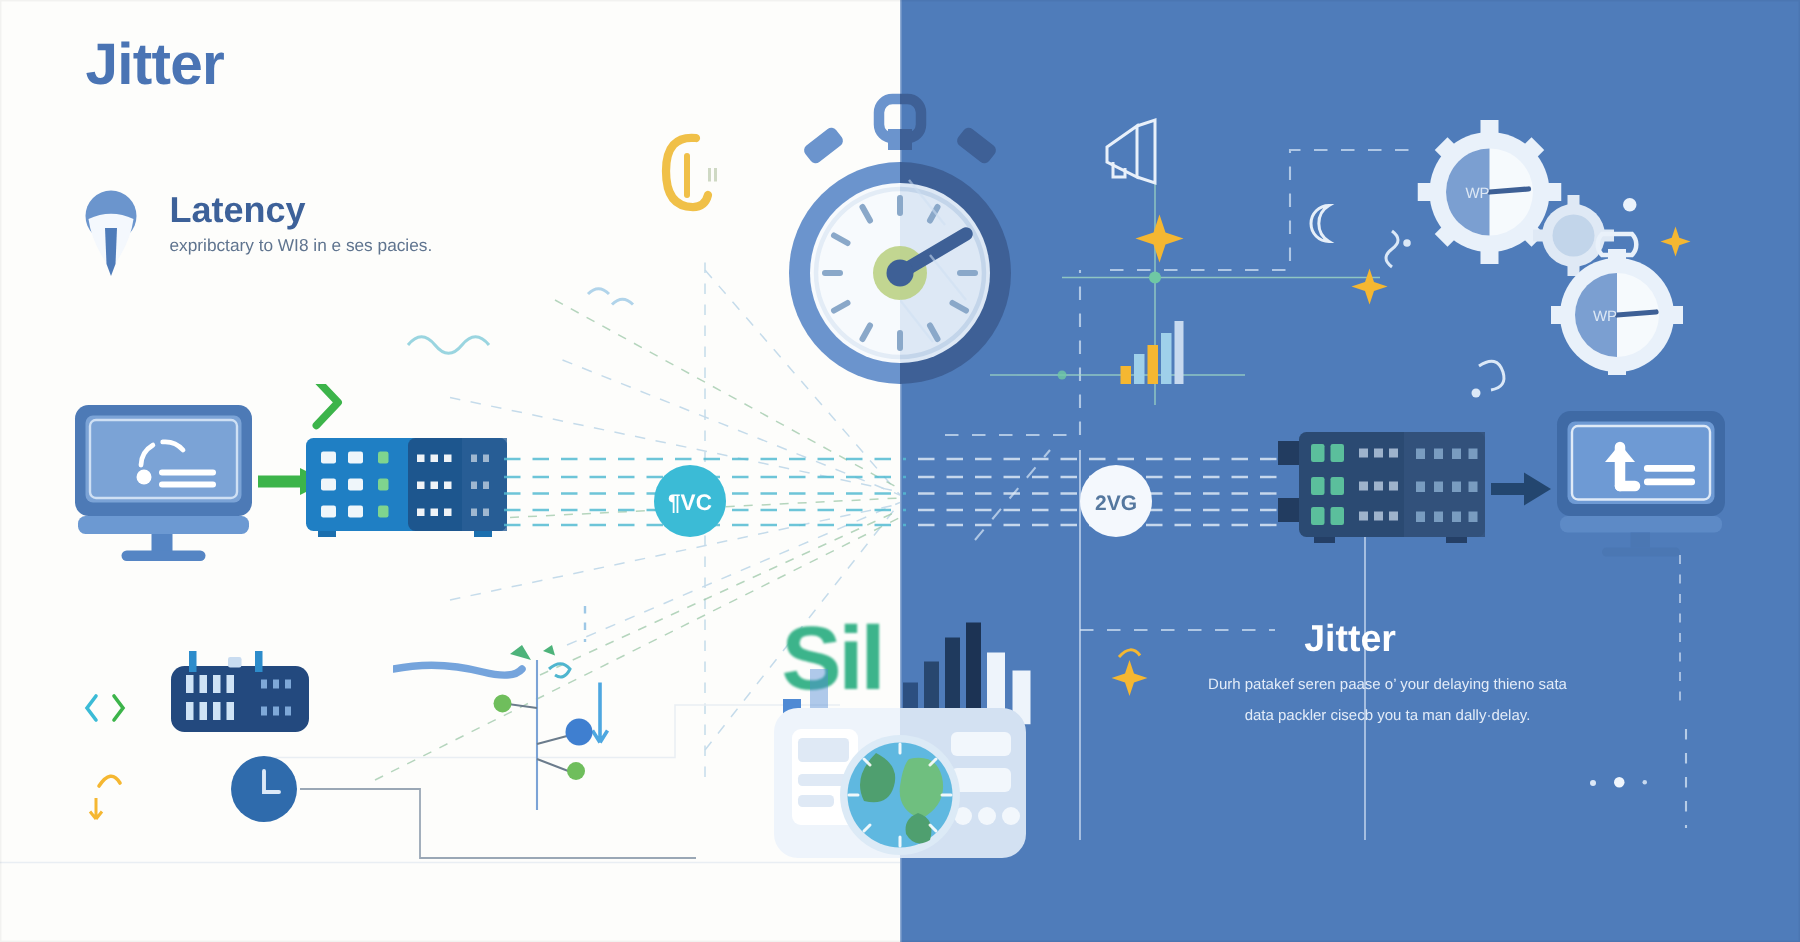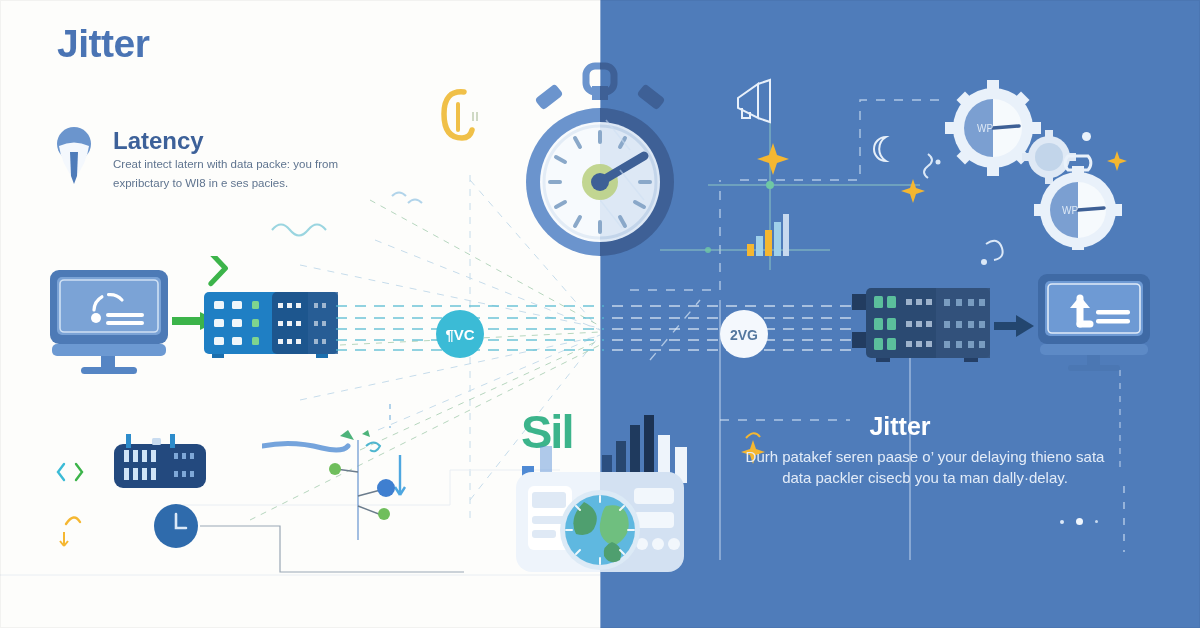--- a/index.html
+++ b/index.html
@@ -52,21 +52,21 @@
   .subhead-left {
     position: absolute; left: 113px; top: 127px;
     font-size: 24px; font-weight: bold; color: #3d6199;
   }
   .body-left {
     position: absolute; left: 113px; top: 155px; width: 300px;
     font-size: 11.5px; line-height: 19px; color: #5f748f;
   }
   .body-right {
     position: absolute; left: 745px; top: 446px; width: 360px;
-    font-size: 15px; line-height: 21px;
+    font-size: 10px; line-height: 21px;
     color: #e3ecf8; text-align: center;
   }
   .blur-txt { filter: blur(0.35px); }
 
   
   .abs { position: absolute; }
 
   .dots-row { position: absolute; left: 1060px; top: 518px; display: flex; gap: 12px; align-items: center; }
   .dot-s { width: 4px; height: 4px; border-radius: 50%; background: #dce8f7; }
   .dot-m { width: 7px; height: 7px; border-radius: 50%; background: #f0f6fd; }
@@ -109,21 +109,20 @@
   <div class="title-left">Jitter</div>
 
   <svg class="abs" style="left:50px;top:122px;" width="48" height="62">
     <ellipse cx="24" cy="22" rx="17" ry="17" fill="#6b95cd"></ellipse>
     <path d="M9 24 q15 -7 30 0 q-2 16 -15 34 q-13 -18 -15 -34Z" fill="#f4f8fd"></path>
     <path d="M20 30 h8 l-1 24 -3 8 -3 -8Z" fill="#4f7cba"></path>
   </svg>
 
   <div class="subhead-left">Latency</div>
   <div class="body-left blur-txt">
-    <div>Creat intect latern with data packe: you from</div>
     <div>expribctary to WI8 in e ses pacies.</div>
   </div>
 
   <svg class="abs" style="left:48px;top:268px;" width="122" height="106">
     <rect x="2" y="2" width="118" height="74" rx="9" fill="#4d7ab6"></rect>
     <rect x="9" y="9" width="104" height="58" rx="5" fill="#7ba3d6"></rect>
     <rect x="12" y="12" width="98" height="52" rx="4" fill="none" stroke="#cfe0f4" stroke-width="1.6"></rect>
     <path d="M46 42 a16 16 0 0 1 28 -10" stroke="#ffffff" stroke-width="3.2" fill="none" stroke-linecap="round" stroke-dasharray="16 7"></path>
     <circle cx="48" cy="50" r="5" fill="#ffffff"></circle>
     <rect x="58" y="45" width="38" height="4" rx="2" fill="#ffffff"></rect>
@@ -290,21 +289,21 @@
       <line x1="44" y1="147" x2="53" y2="142"></line>
       <line x1="38" y1="122" x2="48" y2="122"></line>
       <line x1="44" y1="97" x2="53" y2="102"></line>
       <line x1="63" y1="78" x2="68" y2="87"></line>
     </g>
     <circle cx="88" cy="122" r="18" fill="#b9cf7e" opacity="0.85"></circle>
     <path d="M88 122 L132 96" stroke="#3e6096" stroke-width="9" stroke-linecap="round"></path>
     <circle cx="88" cy="122" r="9" fill="#3e6096"></circle>
   </svg>
 
-  <div class="abs" style="left:521px;top:404px;font-size:47px;font-weight:bold;color:#3cb48b;filter:blur(0.6px);letter-spacing:-2px;">Sil</div>
+  <div class="abs" style="left:521px;top:404px;font-size:60px;font-weight:bold;color:#3cb48b;filter:blur(0.6px);letter-spacing:-2px;">Sil</div>
   <svg class="abs" style="left:520px;top:420px;" width="70" height="62">
     <rect x="2" y="46" width="12" height="16" fill="#4f8ad4"></rect>
     <rect x="20" y="26" width="12" height="36" fill="#4f8ad4" opacity="0.45"></rect>
   </svg>
   <svg class="abs" style="left:600px;top:405px;" width="90" height="78">
     <rect x="2" y="50" width="10" height="28" fill="#2c4f80"></rect>
     <rect x="16" y="36" width="10" height="42" fill="#28476f"></rect>
     <rect x="30" y="20" width="10" height="58" fill="#1f3a5e"></rect>
     <rect x="44" y="10" width="10" height="68" fill="#1c3354"></rect>
     <rect x="58" y="30" width="12" height="48" fill="#eef4fb"></rect>

